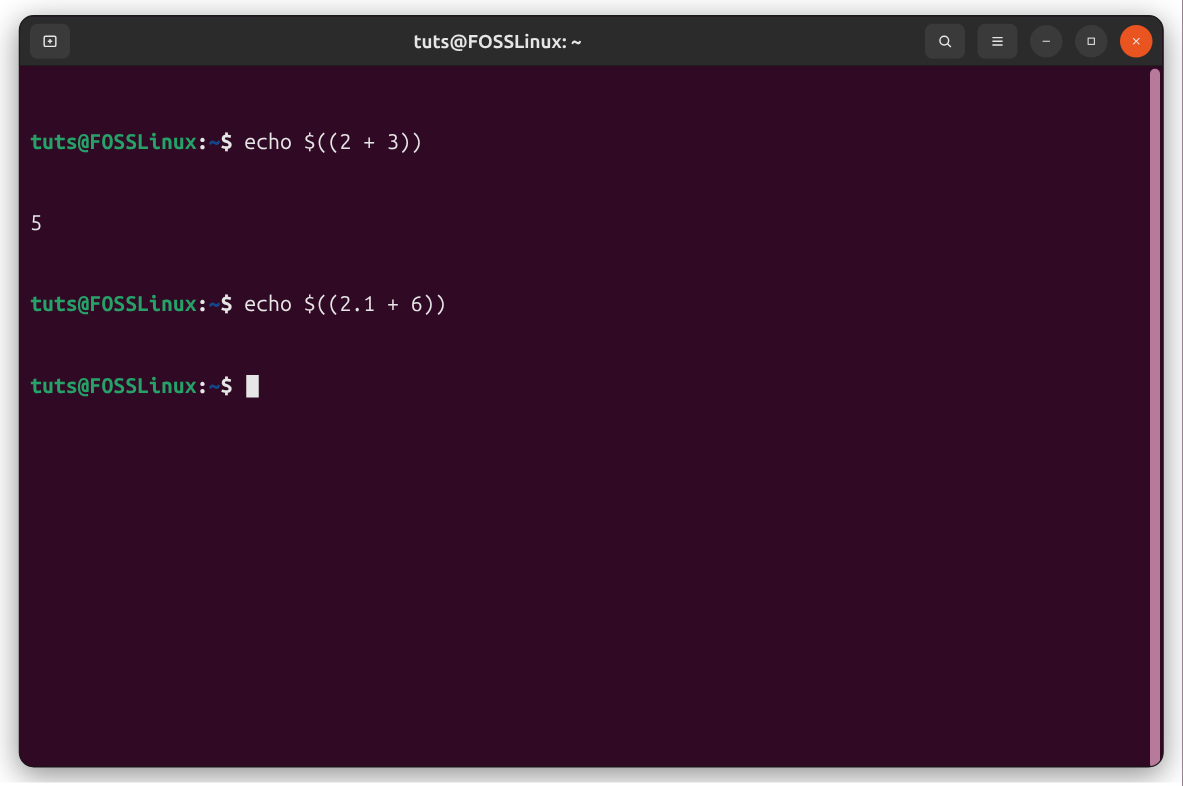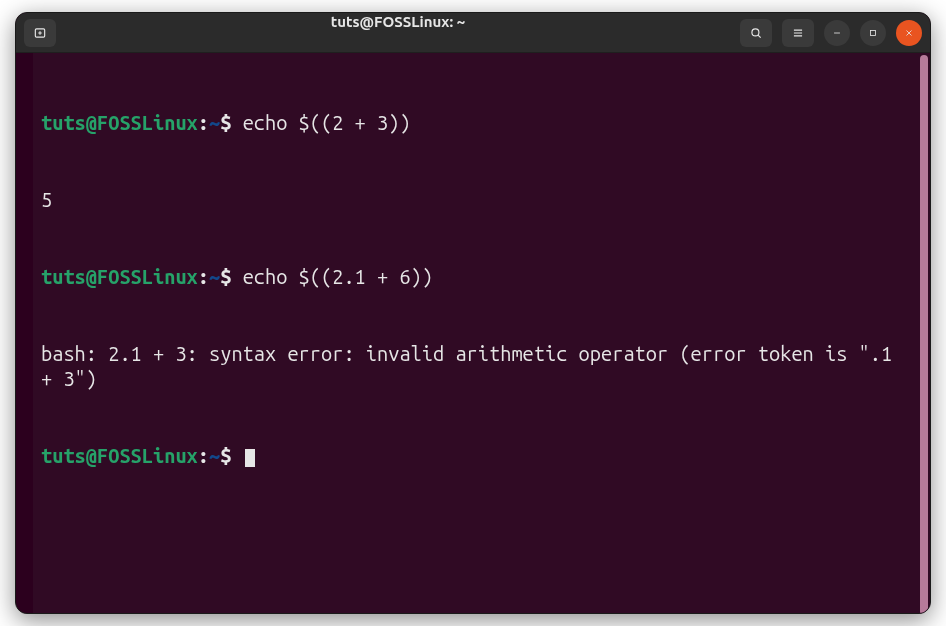--- a/index.html
+++ b/index.html
@@ -19,21 +19,22 @@
       overflow: hidden;
       box-shadow: 0 6px 24px rgba(0,0,0,0.45);
       display: flex;
       flex-direction: column;
       border: 1px solid #1a1a1a;
     }
     .titlebar {
       height: 40px;
       background: #2b2b2b;
       display: flex;
-      padding: 0 8px;
+      align-items: center;
+      padding: 16px 8px;
       gap: 8px;
       flex: 0 0 auto;
       border-bottom: 1px solid #1f1f1f;
     }
     .title-left { display: flex; align-items: center; gap: 8px; }
     .title-center { flex: 1; text-align: center; color: #e6e6e6; font-family: Ubuntu, sans-serif; font-size: 15px; font-weight: 600; }
     .title-right { display: flex; align-items: center; gap: 10px; }
     .pill-btn {
       width: 32px; height: 28px;
       border-radius: 6px;
@@ -50,26 +51,25 @@
       color: #e6e6e6;
       cursor: pointer;
     }
     .winctl.close { background: #e95420; }
     .ico { width: 14px; height: 14px; stroke: currentColor; fill: none; stroke-width: 2; }
     .ico-sm { width: 10px; height: 10px; stroke: currentColor; fill: none; stroke-width: 2; }
     .terminal {
       flex: 1;
       background: #300a24;
       color: #e6e6e6;
-      font-size: 20px;
+      font-size: 17px;
       line-height: 1.28;
       padding: 6px 8px 6px 8px;
       position: relative;
       overflow: hidden;
-      margin-left: 17px;
     }
     .terminal-inner {
       padding-right: 14px;
       white-space: pre-wrap;
       word-break: break-all;
     }
     .prompt-user { color: #26a269; font-weight: 700; }
     .prompt-path { color: #12488b; font-weight: 700; }
     .prompt-colon { color: #e6e6e6; font-weight: 700;}
     .prompt-dollar { color: #e6e6e6; font-weight: 700;}
@@ -143,20 +143,19 @@
         </svg>
       </div>
     </div>
   </div>
 
   <div class="terminal">
     <div class="terminal-inner">
       <span class="line"><span class="prompt-user">tuts@FOSSLinux</span><span class="prompt-colon">:</span><span class="prompt-path">~</span><span class="prompt-dollar">$</span> <span class="cmd">echo $((2 + 3))</span></span>
       <span class="line out">5</span>
       <span class="line"><span class="prompt-user">tuts@FOSSLinux</span><span class="prompt-colon">:</span><span class="prompt-path">~</span><span class="prompt-dollar">$</span> <span class="cmd">echo $((2.1 + 6))</span></span>
-      <span class="line out">bash: 2.1 + 3: syntax error: invalid arithmetic operator (error token is ".1 + 3")</span>
       <span class="line"><span class="prompt-user">tuts@FOSSLinux</span><span class="prompt-colon">:</span><span class="prompt-path">~</span><span class="prompt-dollar">$</span> <span class="cmd"></span><span class="cursor"></span></span>
     </div>
     <div class="scrollbar">
       <div class="scrollthumb"></div>
     </div>
   </div>
 </div>
 
 </body></html>

